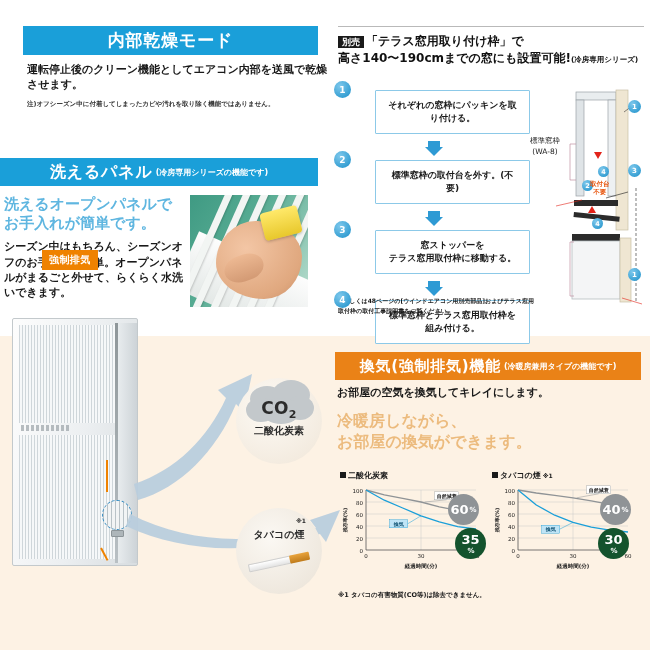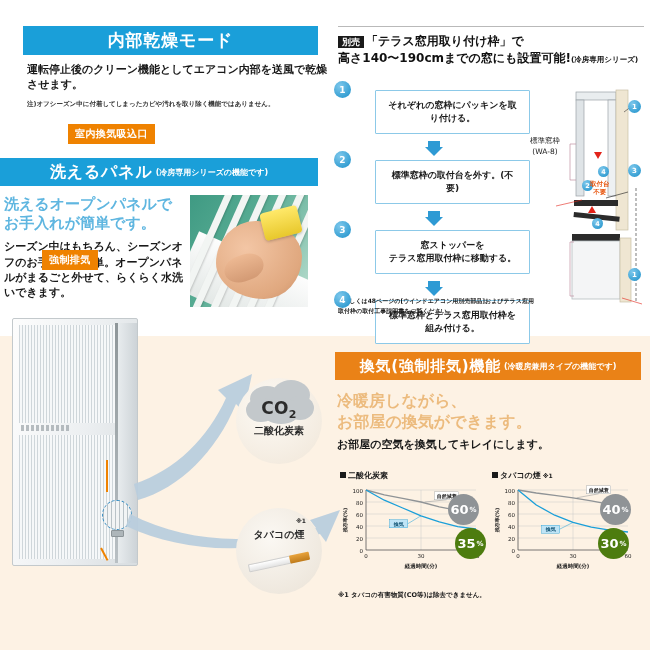--- a/index.html
+++ b/index.html
@@ -144,21 +144,21 @@
   .chart-title .sq { display:inline-block; width:6px; height:6px; background:#1a1a1a; margin-right:2px; }
   .chart-title .mk { font-size:6px; margin-left:2px; }
   .plot-wrap { position:relative; width:148px; height:86px; }
   .plot-svg { display:block; }
   .pct {
     position:absolute; border-radius:50%; color:#fff; font-weight:700;
     display:flex; align-items:center; justify-content:center; font-size:13px;
   }
   .pct span.u { font-size:7px; margin-left:1px; }
   .pct.gray { background:#8f9396; width:31px; height:31px; }
-  .pct.blue { background:#4d7c0f; width:31px; height:31px; }
+  .pct.blue { background:#14532d; width:31px; height:31px;flex-direction:column; }
   #pct-0a { left:108px; top:10px; } #pct-0b { left:115px; top:44px; }
   #pct-1a { left:108px; top:10px; } #pct-1b { left:106px; top:44px; }
   .foot { position:absolute; left:338px; font-size:6.5px; font-weight:700; color:#1a1a1a; }
   #foot-0 { top:580px; } #foot-1 { top:591px; }
 
   
   #sec-terrace { position:absolute; left:338px; top:26px; width:310px; }
   #tr-rule { width:306px; height:1px; background:#b9b9b9; margin-bottom:6px; }
   #tr-h1 { font-size:12px; font-weight:700; color:#111; line-height:1.45; }
   #tr-tag { background:#1a1a1a; color:#fff; font-size:9px; padding:1px 4px; margin-right:2px; }
@@ -341,21 +341,20 @@
       <div id="grille-top" class="grille"></div>
       <div id="ac-logo"></div>
       <div id="grille-bot" class="grille"></div>
       <div id="ac-side"></div>
       <div id="ac-seam"></div>
     </div>
     <div id="vent-circle"></div>
     <div id="vent-lever"></div>
   </div>
 
-  <div class="callout" id="co-intake">室内換気吸込口</div>
   <div class="leadline" style="left:106px;top:460px;width:2px;height:32px;"></div>
   <div class="callout" id="co-lever">強制排気</div>
   <div class="leadline" style="left:100px;top:548px;width:2px;height:14px;transform:rotate(-28deg);transform-origin:top;"></div>
 
   <svg style="position:absolute;left:120px;top:360px;width:220px;height:260px;">
     <path d="M18,140 C60,128 96,92 116,44 L124,52 L132,14 L98,30 L106,38 C88,78 56,110 14,124 Z" fill="#b9cedd" opacity=".95"></path>
     <path d="M10,154 C66,182 126,186 196,168 L190,160 L220,150 L206,182 L200,174 C128,196 62,192 6,166 Z" fill="#b9cedd" opacity=".95"></path>
   </svg>
 
   <div id="co2-bubble"></div>
@@ -375,23 +374,23 @@
   <div id="cig">
     <div class="stick"></div>
       <div class="filter"></div>
   </div>
 
   <div id="sec-vent">
     <div id="bar-vent" class="bar orange">
       <span>換気(強制排気)機能</span>
       <span class="sub">(冷暖房兼用タイプの機能です)</span>
     </div>
+    <div id="body-vent">お部屋の空気を換気してキレイにします。</div>
     <div id="lead-vent" style="white-space:pre-line">冷暖房しながら、
 お部屋の換気ができます。</div>
-    <div id="body-vent">お部屋の空気を換気してキレイにします。</div>
   </div>
 
   <div class="chart-card" id="chart-0">
     <div class="chart-title">
       <span class="sq"></span><span>二酸化炭素</span><span class="mk"></span>
     </div>
     <div class="plot-wrap">
       <svg class="plot-svg" id="svg-0" width="148" height="86">
           <line x1="26" y1="54" x2="136" y2="54" stroke="#c9c9c9" stroke-width="0.5"></line>
           <line x1="26" y1="42" x2="136" y2="42" stroke="#c9c9c9" stroke-width="0.5"></line>

